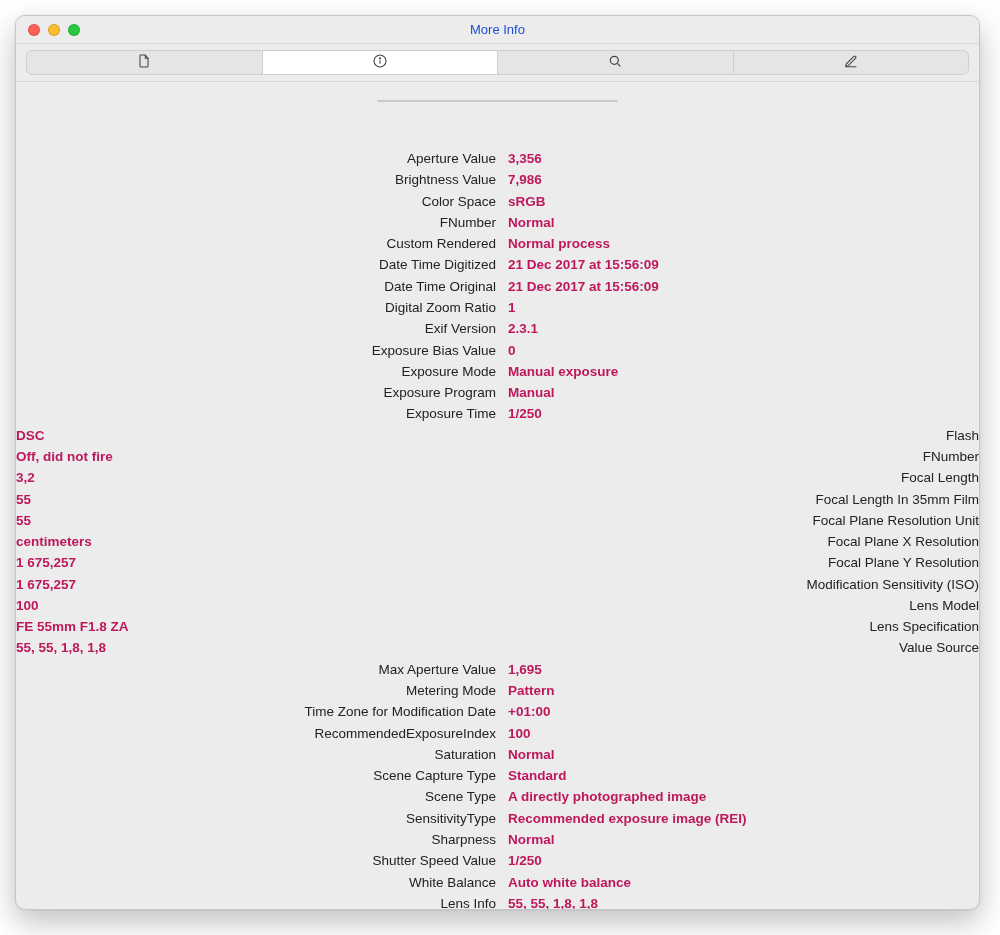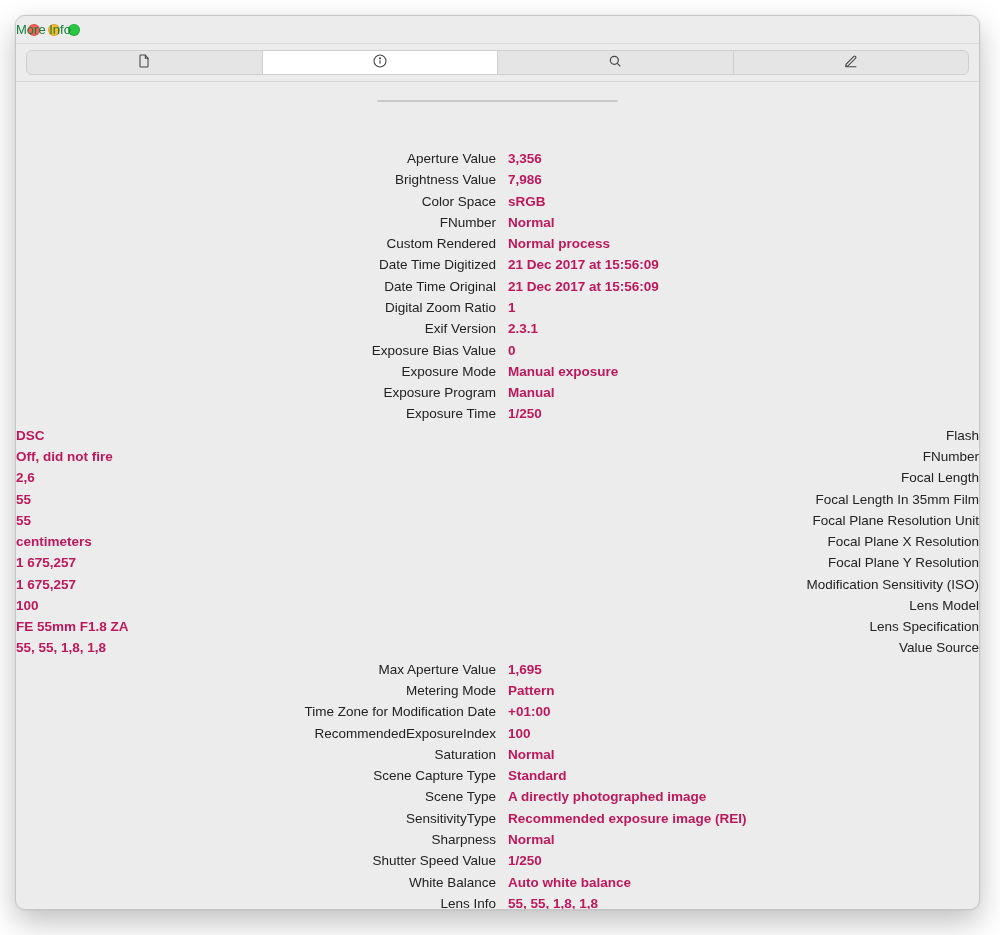--- a/index.html
+++ b/index.html
@@ -37,22 +37,23 @@
     }
     .dot {
       width: 12px; height: 12px; border-radius: 50%;
     }
     .dot.red { background: #ff5f57; border: 0.5px solid rgba(0,0,0,0.15);}
     .dot.yellow { background: #febc2e; border: 0.5px solid rgba(0,0,0,0.15);}
     .dot.green { background: #28c840; border: 0.5px solid rgba(0,0,0,0.15);}
     .title {
       position: absolute;
       left: 0; right: 0;
+      text-align: center;
       font-size: 13px;
-      color: #15803d;
+      color: #1d4ed8;
       font-weight: 400;
       pointer-events: none;
     }
     .toolbar {
       height: 38px;
       padding: 6px 10px;
       display: flex;
       align-items: stretch;
       gap: 0;
       background: #ececec;
@@ -220,21 +221,21 @@
         <div class="kv-label">Exposure Mode</div>
         <div class="kv-value">Manual exposure</div>
         <div class="kv-label">Exposure Program</div>
         <div class="kv-value">Manual</div>
         <div class="kv-label">Exposure Time</div>
         <div class="kv-value">1/250</div>
         <div class="kv-value">DSC</div>
         <div class="kv-label">Flash</div>
         <div class="kv-value">Off, did not fire</div>
         <div class="kv-label">FNumber</div>
-        <div class="kv-value">2,6</div>
+        <div class="kv-value">3,2</div>
         <div class="kv-label">Focal Length</div>
         <div class="kv-value">55</div>
         <div class="kv-label">Focal Length In 35mm Film</div>
         <div class="kv-value">55</div>
         <div class="kv-label">Focal Plane Resolution Unit</div>
         <div class="kv-value">centimeters</div>
         <div class="kv-label">Focal Plane X Resolution</div>
         <div class="kv-value">1 675,257</div>
         <div class="kv-label">Focal Plane Y Resolution</div>
         <div class="kv-value">1 675,257</div>

